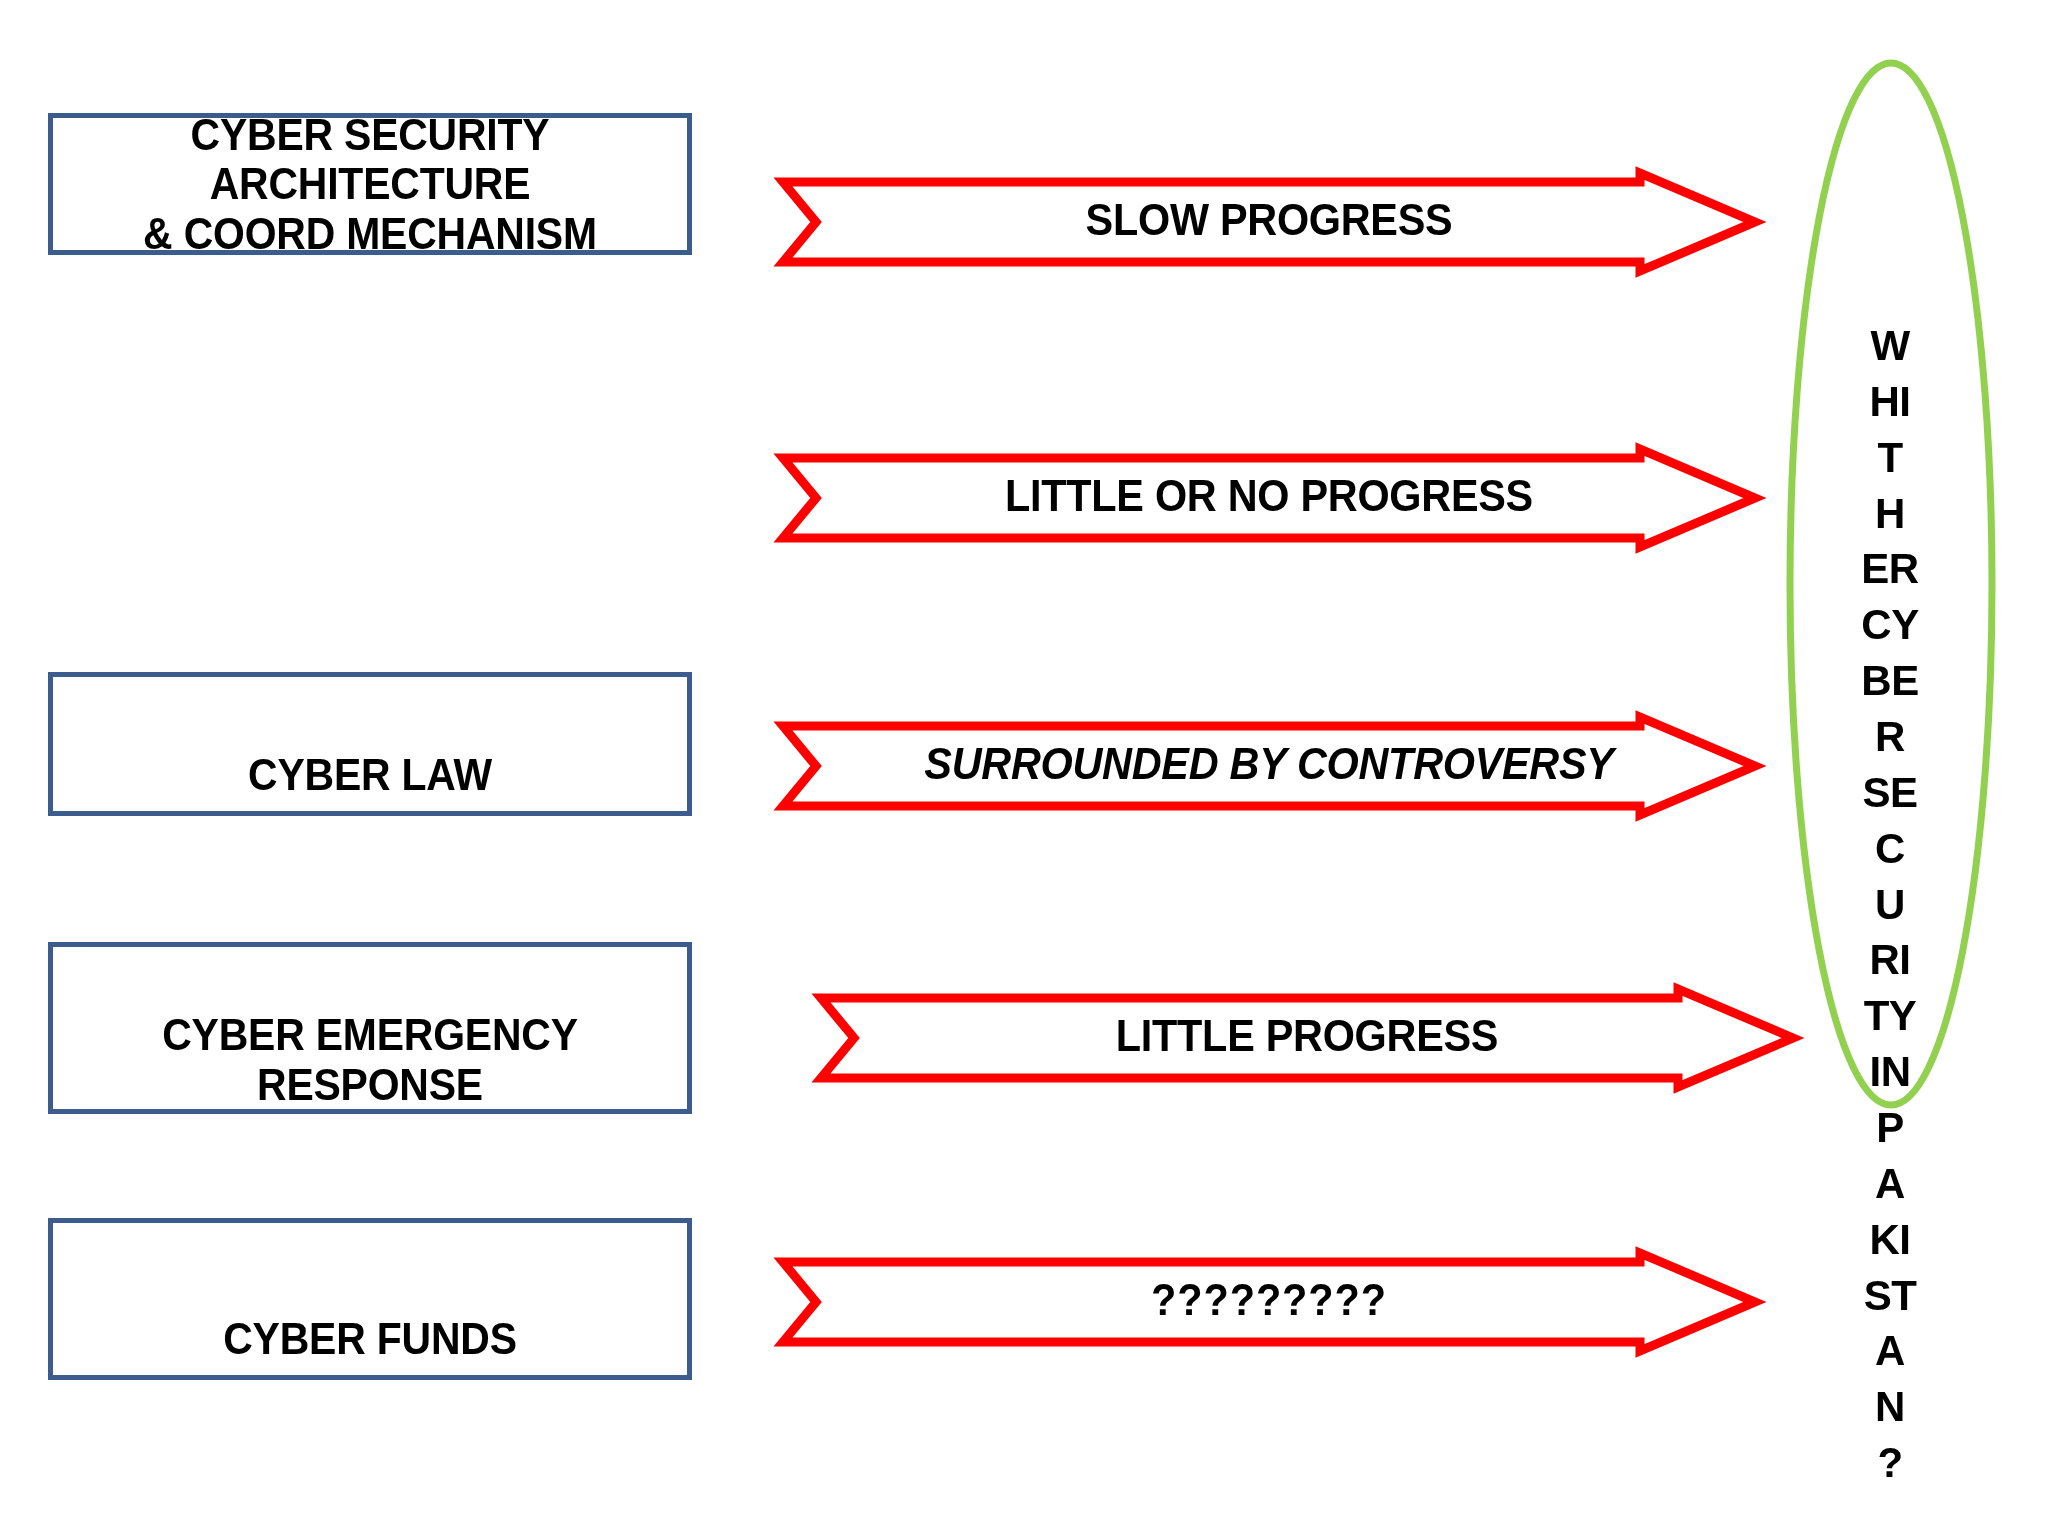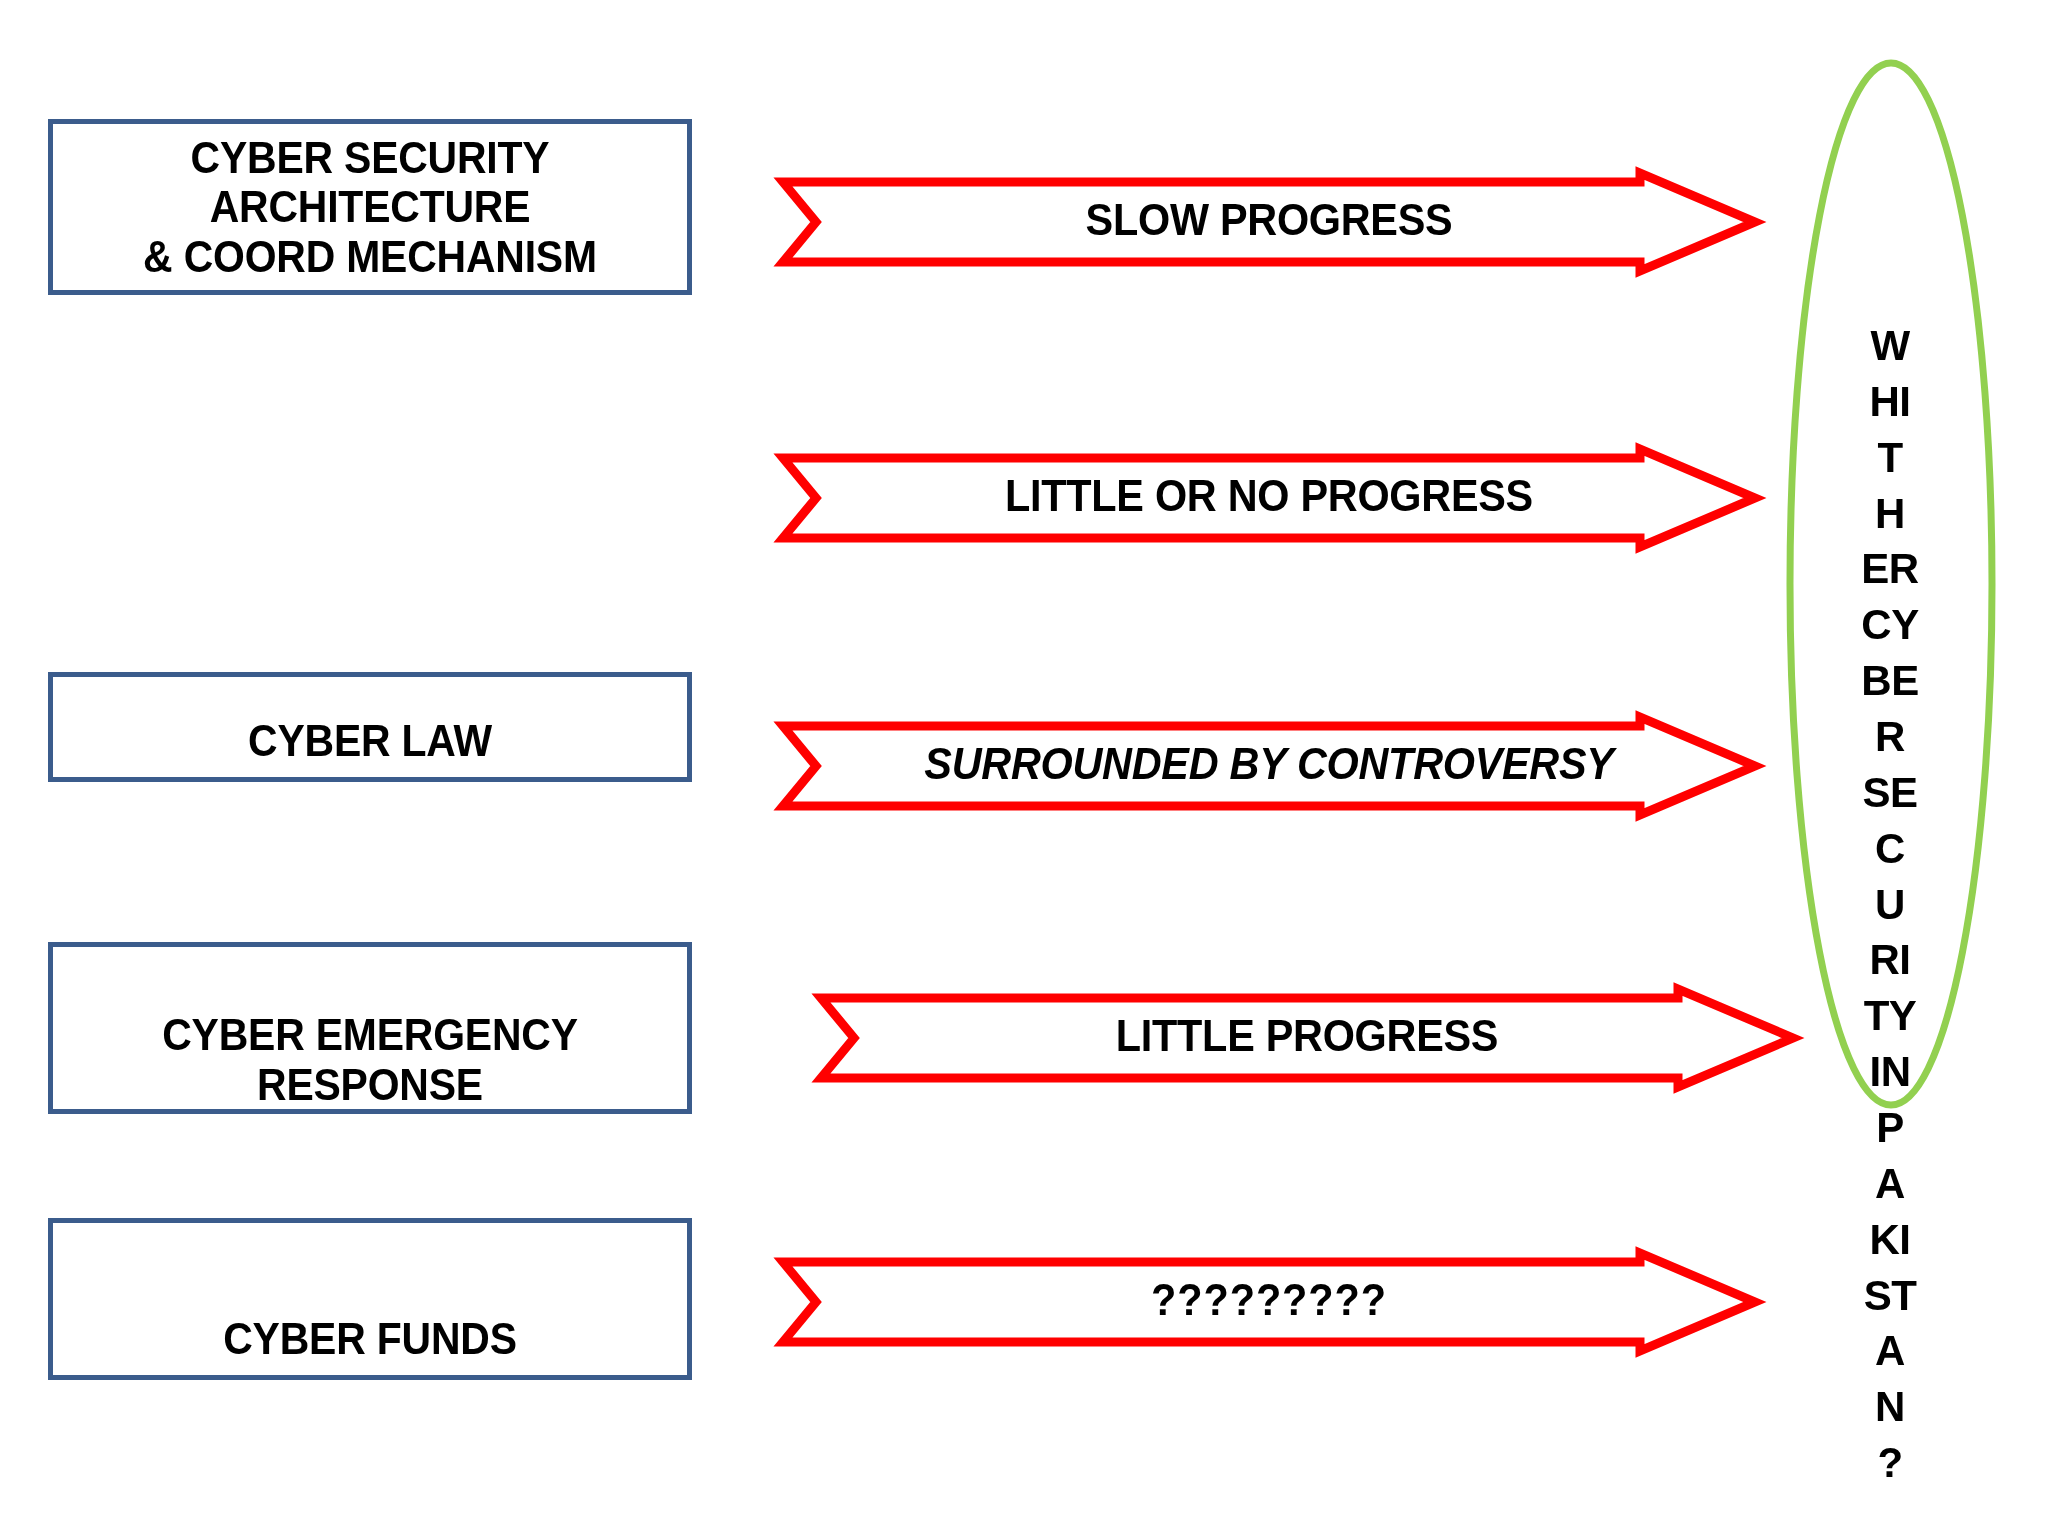--- a/index.html
+++ b/index.html
@@ -104,28 +104,28 @@
     color: #000000;
     white-space: pre-line;
     letter-spacing: -0.5px;
   }
 </style>
 </head>
 <body>
 
 <div id="stage">
 
-  <div class="topic-box" style="left:48px; top:113px; width:644px; height:176px; align-items:center;margin-top:6px;">
+  <div class="topic-box" style="left:48px; top:113px; width:644px; height:142px; align-items:center;">
     <div class="topic-box-label">CYBER SECURITY
 ARCHITECTURE
 &amp; COORD MECHANISM</div>
   </div>
 
 
-  <div class="topic-box" style="left:48px; top:672px; width:644px; height:110px; align-items:flex-end; padding-bottom:12px;">
+  <div class="topic-box" style="left:48px; top:672px; width:644px; height:144px; align-items:flex-end; padding-bottom:12px;">
     <div class="topic-box-label">CYBER LAW</div>
   </div>
 
   <div class="topic-box" style="left:48px; top:942px; width:644px; height:172px; align-items:flex-end;">
     <div class="topic-box-label">CYBER EMERGENCY
 RESPONSE</div>
   </div>
 
   <div class="topic-box" style="left:48px; top:1218px; width:644px; height:162px; align-items:flex-end; padding-bottom:12px;">
     <div class="topic-box-label">CYBER FUNDS</div>

